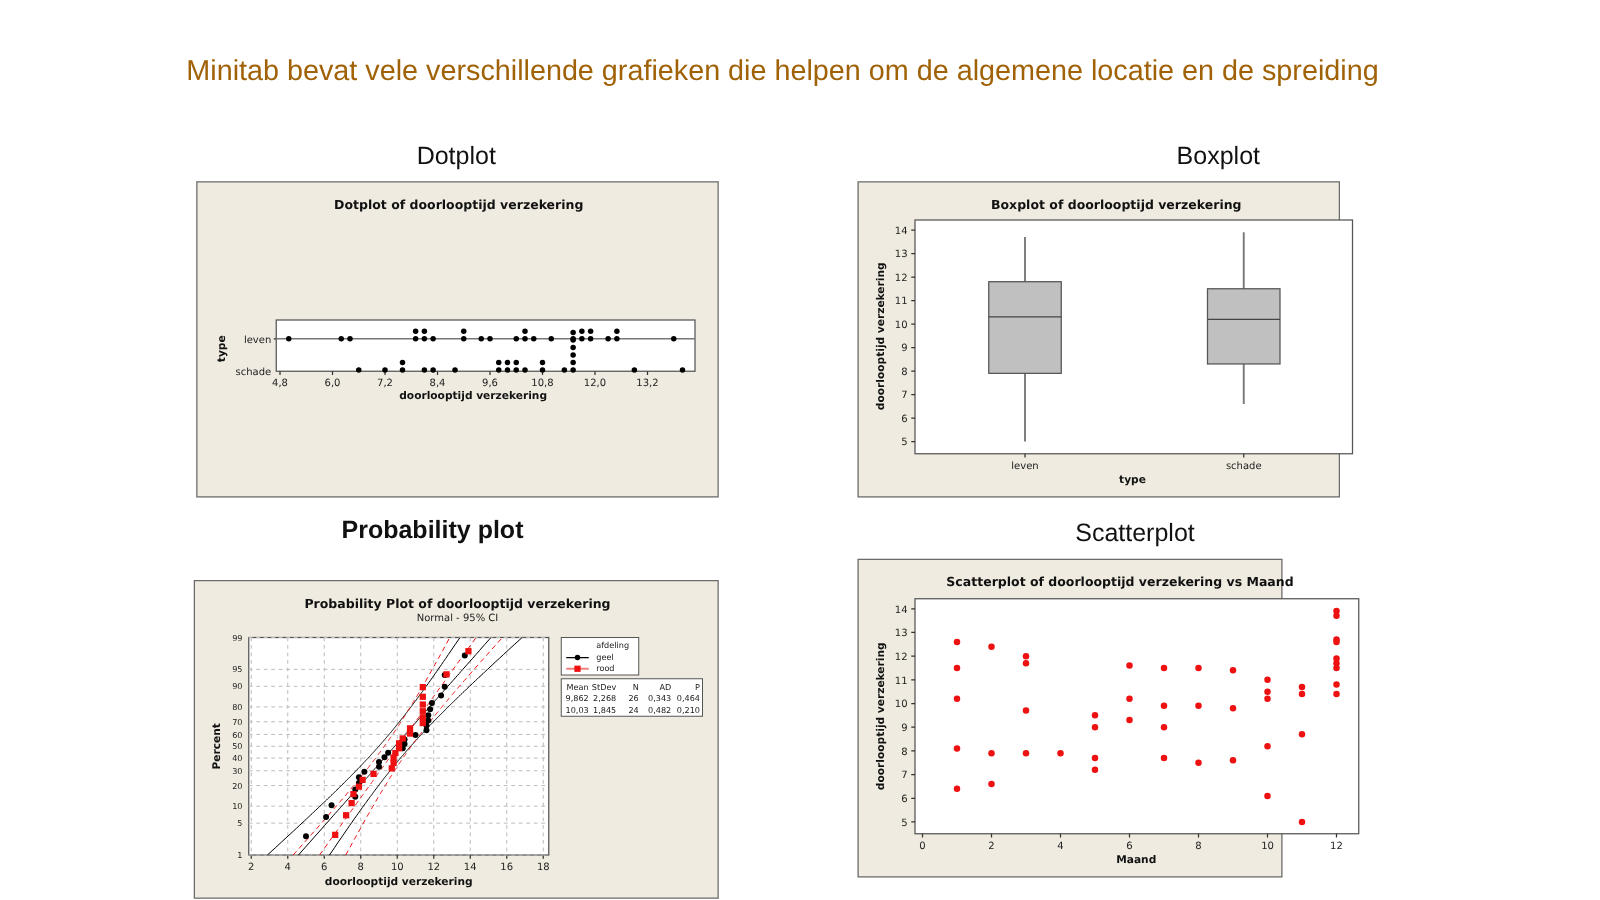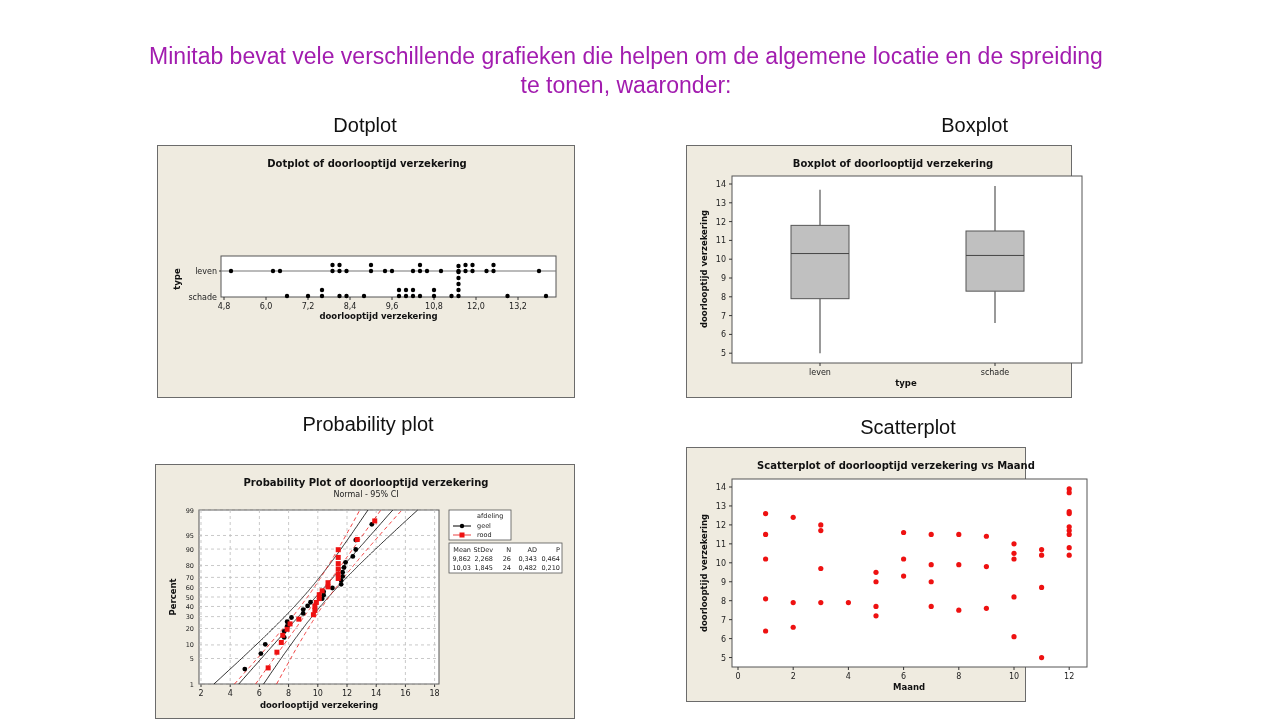--- a/index.html
+++ b/index.html
@@ -1,38 +1,37 @@
 <!DOCTYPE html>
 <html><head>
 <meta charset="utf-8">
 <style>
   html, body { margin:0; padding:0; }
   body { width:1280px; height:720px; background:#ffffff; position:relative; overflow:hidden;
          font-family:"Liberation Sans", sans-serif; }
   .headline { position:absolute; left:100px; top:42px; width:1052px; text-align:center;
-              font-size:23px; line-height:29px; color:#a21caf; font-family:"Liberation Sans Narrow","Liberation Sans", sans-serif; }
+              font-size:23px; line-height:29px; color:#a16207; font-family:"Liberation Sans Narrow","Liberation Sans", sans-serif; }
   .caption { position:absolute; font-size:20px; color:#111; text-align:center; }
   .panel { position:absolute; background:#efebe0; border:1px solid #6b6b6b; box-sizing:border-box; }
   .panel svg { position:absolute; left:0; top:0; }
   .ctitle { font-family:"DejaVu Sans", sans-serif; font-weight:bold; font-size:10px; fill:#111; }
   .tick { font-family:"DejaVu Sans", sans-serif; font-size:8px; fill:#222; }
   .alabel { font-family:"DejaVu Sans", sans-serif; font-weight:bold; font-size:8.5px; fill:#111; }
   .small { font-family:"DejaVu Sans", sans-serif; font-size:6.5px; fill:#222; }
 </style>
 </head>
 <body>
 
 <div class="headline">
   <div>Minitab bevat vele verschillende grafieken die helpen om de algemene locatie en de spreiding</div>
-  <div>te tonen, waaronder:</div>
 </div>
 
 <div class="caption" style="left:265px;top:114px;width:200px;">Dotplot</div>
 <div class="caption" style="left:808px;top:114px;width:200px;text-align:right;">Boxplot</div>
-<div class="caption" style="left:238px;top:413px;width:260px;">Probability plot</div>
+<div class="caption" style="left:216px;top:413px;width:260px;font-weight:bold;">Probability plot</div>
 <div class="caption" style="left:793px;top:416px;width:230px;">Scatterplot</div>
 
 <div class="panel" style="left:157px;top:145px;width:418px;height:253px;">
   <svg id="dotplot-svg" width="418" height="253">
       <text x="209" y="21" text-anchor="middle" class="ctitle">Dotplot of doorlooptijd verzekering</text>
       <rect x="63" y="110" width="335" height="41" fill="#fff" stroke="#555" stroke-width="1"></rect>
       <line x1="63" x2="398" y1="125" y2="125" stroke="#777" stroke-width="1.2"></line>
       <line x1="66" x2="66" y1="151" y2="154" stroke="#333"></line>
       <text x="66" y="163" text-anchor="middle" class="tick">4,8</text>
       <line x1="108" x2="108" y1="151" y2="154" stroke="#333"></line>

